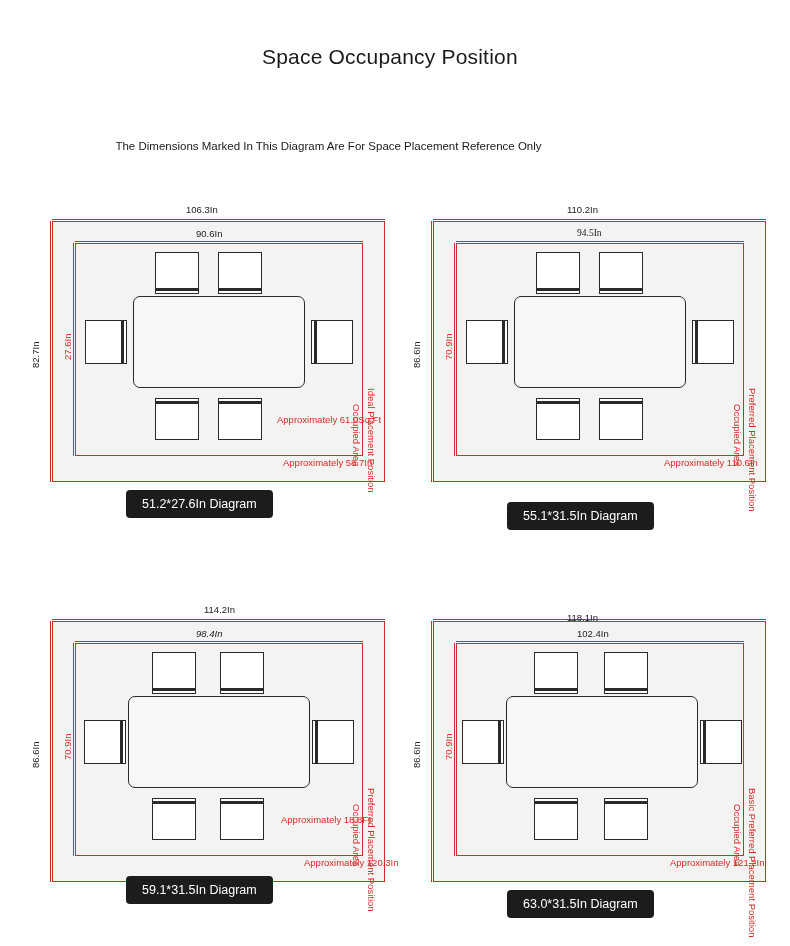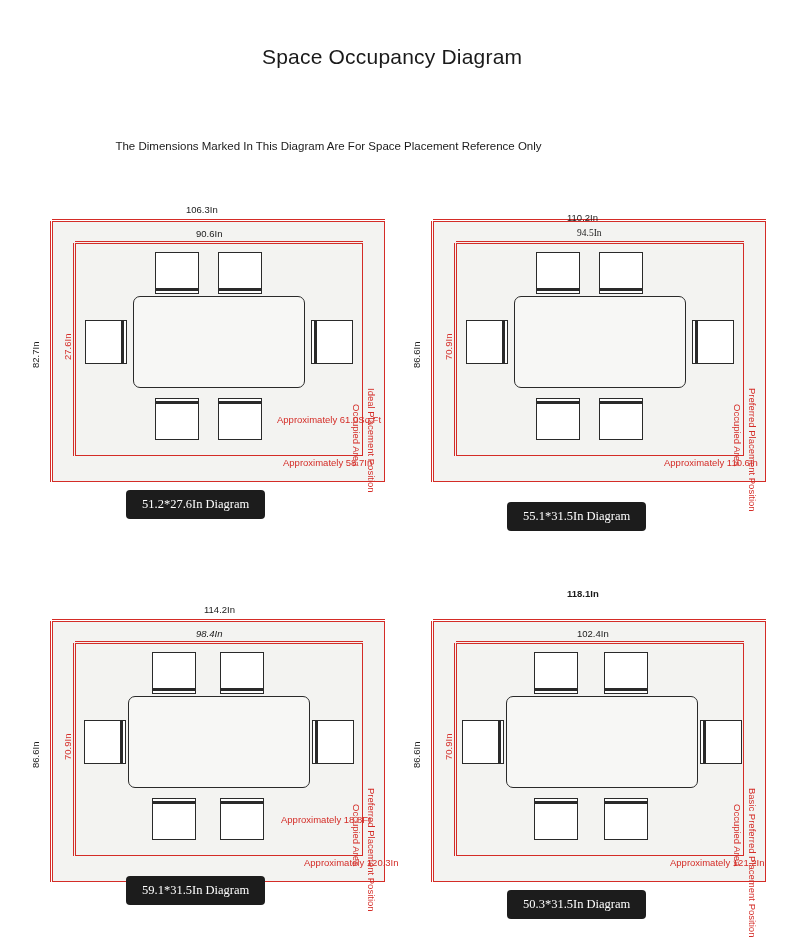--- a/index.html
+++ b/index.html
@@ -131,35 +131,34 @@
     white-space: nowrap;
   }
   .label-chip {
     position: absolute;
     background: #1c1c1c;
     color: #ffffff;
     font-size: 12.5px;
     border-radius: 4px;
     padding: 7px 16px;
     white-space: nowrap;
-    font-family: Liberation Serif, serif;
   }
   .vlabel {
     position: absolute;
     font-size: 9.5px;
     color: #d42c27;
     white-space: nowrap;
     transform: rotate(90deg);
     transform-origin: left top;
   }
 </style>
 </head>
 <body>
 
-<div class="page-title">Space Occupancy Diagram</div>
+<div class="page-title">Space Occupancy Position</div>
 <div class="subtitle">The Dimensions Marked In This Diagram Are For Space Placement Reference Only</div>
 
 <div class="panel">
   <div class="outer-box" style="left:52px; top:221px; width:333px; height:261px;"></div>
   <div class="inner-box" style="left:75px; top:243px; width:288px; height:213px;"></div>
 
   <div class="table-shape" style="left:133px; top:296px; width:172px; height:92px;"></div>
 
   <div class="chair top" style="left:155px; top:252px; width:44px; height:42px;"></div>
   <div class="chair top" style="left:218px; top:252px; width:44px; height:42px;"></div>
@@ -198,21 +197,21 @@
   <div class="chair bottom" style="left:536px; top:398px; width:44px; height:42px;"></div>
   <div class="chair bottom" style="left:599px; top:398px; width:44px; height:42px;"></div>
   <div class="chair left" style="left:466px; top:320px; width:42px; height:44px;"></div>
   <div class="chair right" style="left:692px; top:320px; width:42px; height:44px;"></div>
 
   <div class="dim-line-h" style="left:433px; top:219px; width:333px;"></div>
   <div class="dim-line-h" style="left:456px; top:241px; width:288px;"></div>
   <div class="dim-line-v" style="left:431px; top:221px; height:261px;"></div>
   <div class="dim-line-v" style="left:454px; top:243px; height:213px;"></div>
 
-  <div class="dim" style="left:567px; top:212px;">110.2In</div>
+  <div class="dim" style="left:567px; top:204px;">110.2In</div>
   <div class="dim" style="left:577px; top:228px;font-family:Liberation Serif, serif;">94.5In</div>
   <div class="dim vert" style="left:411px; top:368px;">86.6In</div>
   <div class="dim vert red" style="left:443px; top:360px;">70.9In</div>
 
   <div class="note" style="left:658px; top:414px;"></div>
   <div class="note" style="left:664px; top:457px;">Approximately 110.6In</div>
 
   <div class="vlabel" style="left:758px; top:388px;">Preferred Placement Position</div>
   <div class="vlabel" style="left:743px; top:404px;">Occupied Area</div>
 
@@ -262,25 +261,25 @@
   <div class="chair bottom" style="left:534px; top:798px; width:44px; height:42px;"></div>
   <div class="chair bottom" style="left:604px; top:798px; width:44px; height:42px;"></div>
   <div class="chair left" style="left:462px; top:720px; width:42px; height:44px;"></div>
   <div class="chair right" style="left:700px; top:720px; width:42px; height:44px;"></div>
 
   <div class="dim-line-h" style="left:433px; top:619px; width:333px;"></div>
   <div class="dim-line-h" style="left:456px; top:641px; width:288px;"></div>
   <div class="dim-line-v" style="left:431px; top:621px; height:261px;"></div>
   <div class="dim-line-v" style="left:454px; top:643px; height:213px;"></div>
 
-  <div class="dim" style="left:567px; top:588px;font-weight:bold;">118.1In</div>
+  <div class="dim" style="left:567px; top:612px;">118.1In</div>
   <div class="dim" style="left:577px; top:628px;text-align:right;">102.4In</div>
   <div class="dim vert" style="left:411px; top:768px;">86.6In</div>
   <div class="dim vert red" style="left:443px; top:760px;">70.9In</div>
 
   <div class="note" style="left:662px; top:814px;"></div>
   <div class="note" style="left:670px; top:857px;">Approximately 121.2In</div>
 
   <div class="vlabel" style="left:758px; top:788px;">Basic Preferred Placement Position</div>
   <div class="vlabel" style="left:743px; top:804px;">Occupied Area</div>
 
-  <div class="label-chip" style="left:507px; top:890px;">50.3*31.5In Diagram</div>
+  <div class="label-chip" style="left:507px; top:890px;">63.0*31.5In Diagram</div>
 </div>
 
 </body></html>

